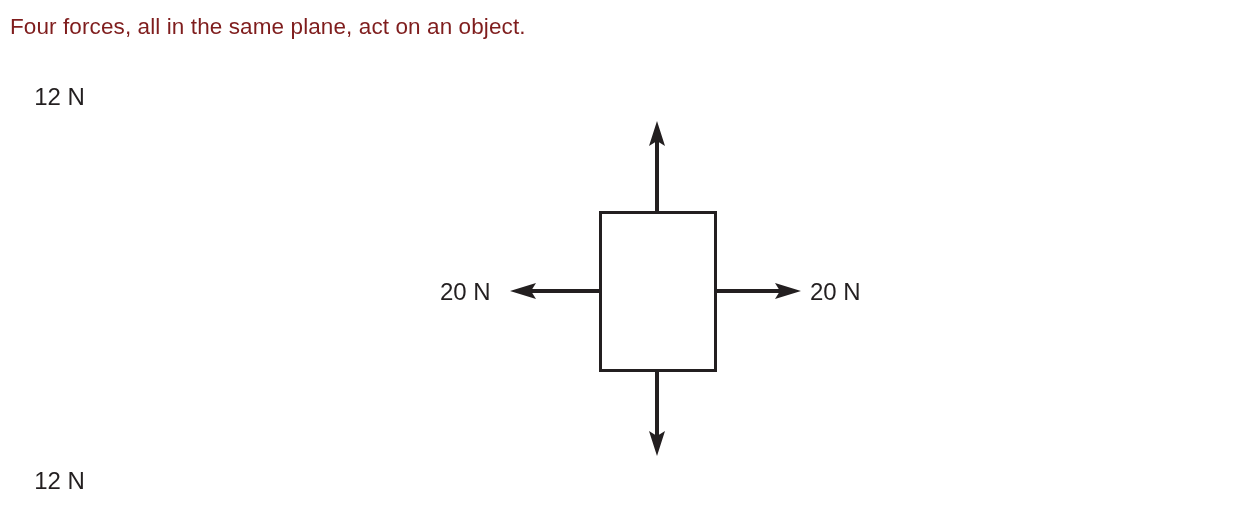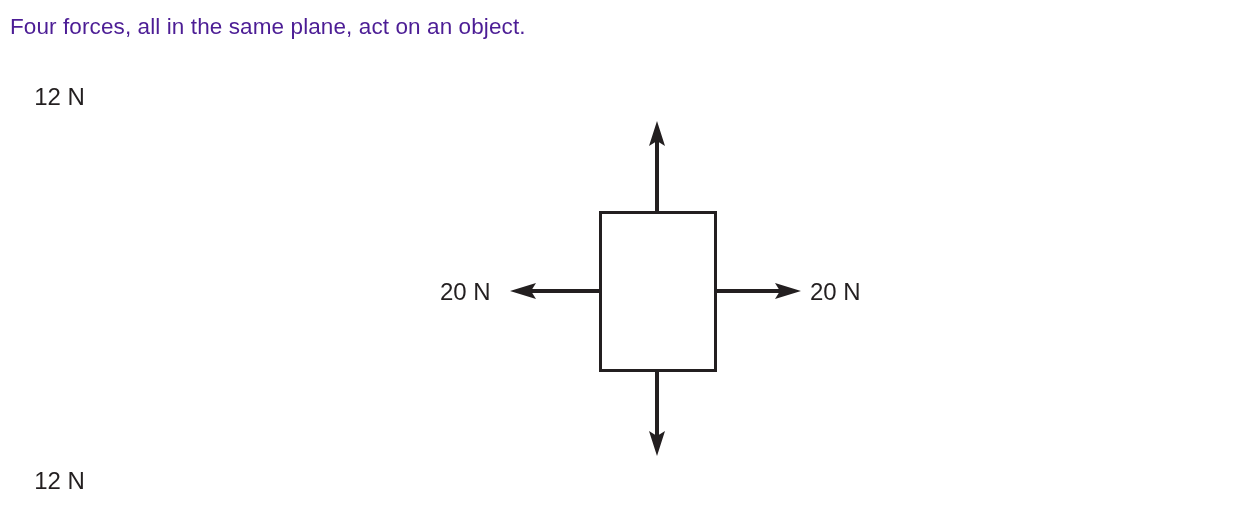--- a/index.html
+++ b/index.html
@@ -18,21 +18,21 @@
     -webkit-font-smoothing: antialiased;
   }
 
   
   .prompt-text {
     position: absolute;
     left: 10px;
     top: 13px;
     font-size: 22.5px;
     line-height: 28px;
-    color: #4c1d95;
+    color: #7f1d1d;
     white-space: nowrap;
     letter-spacing: 0.1px;
   }
 
   
   .diagram {
     position: absolute;
     left: 0;
     top: 0;
     width: 1255px;

